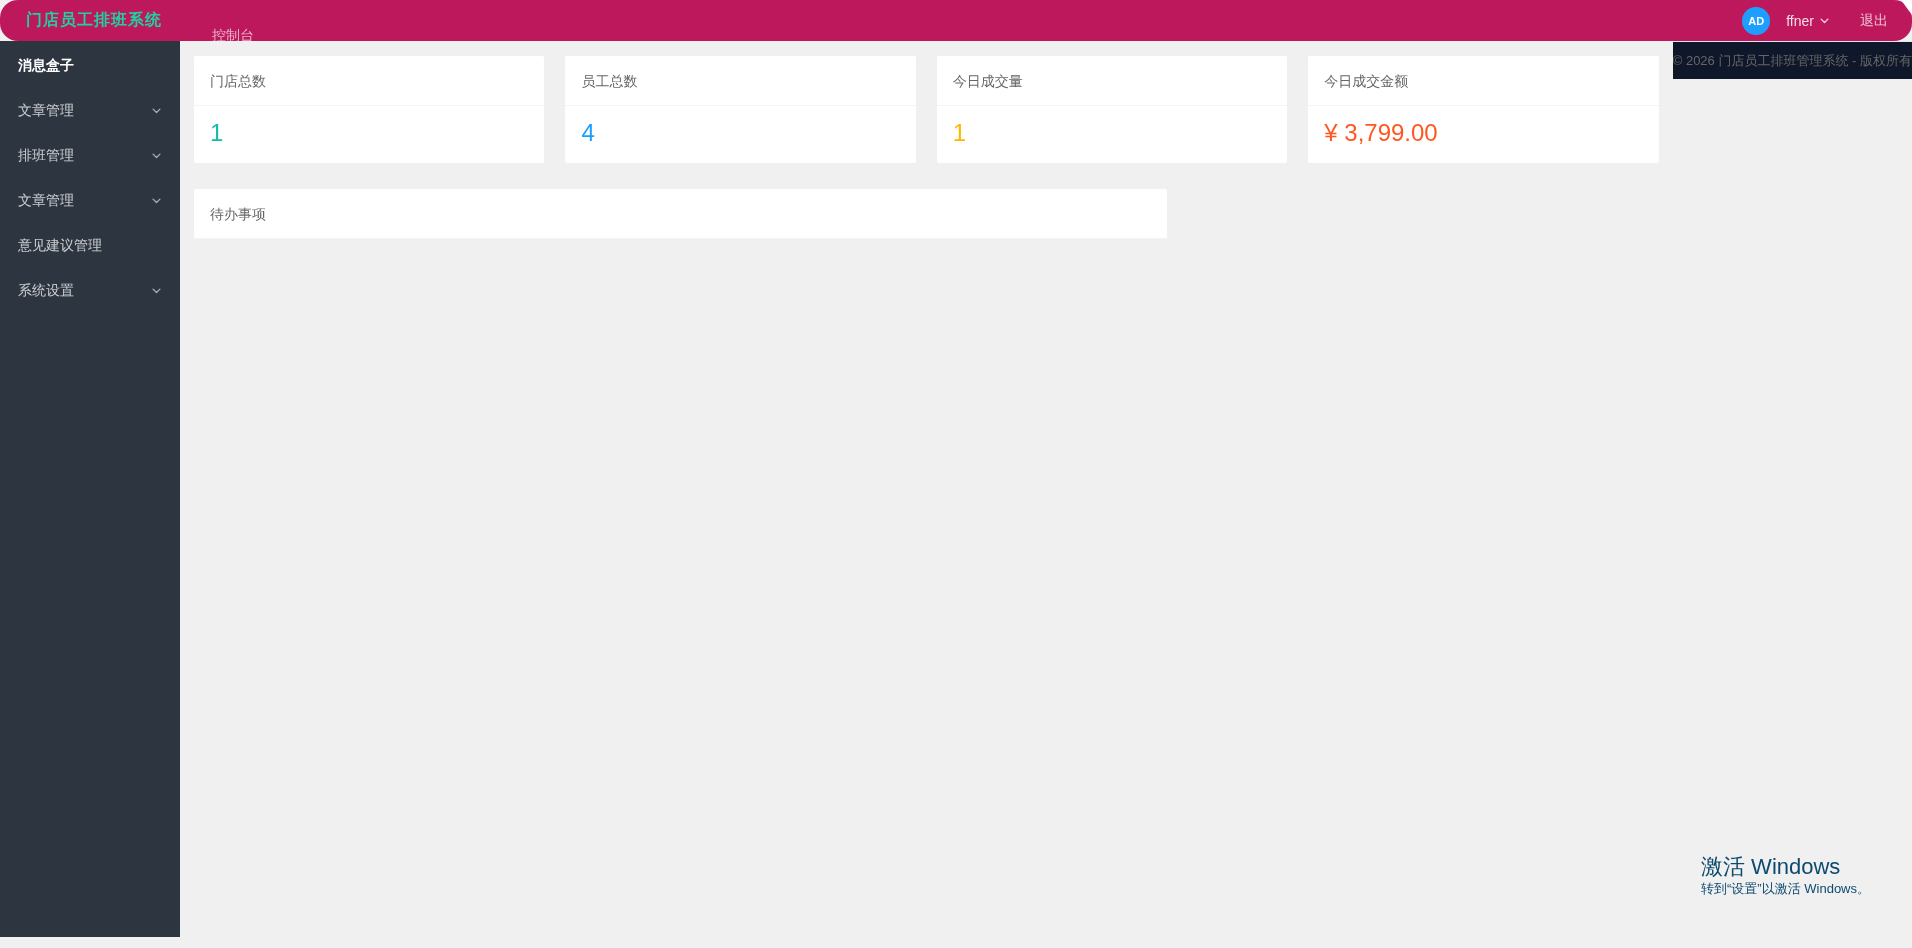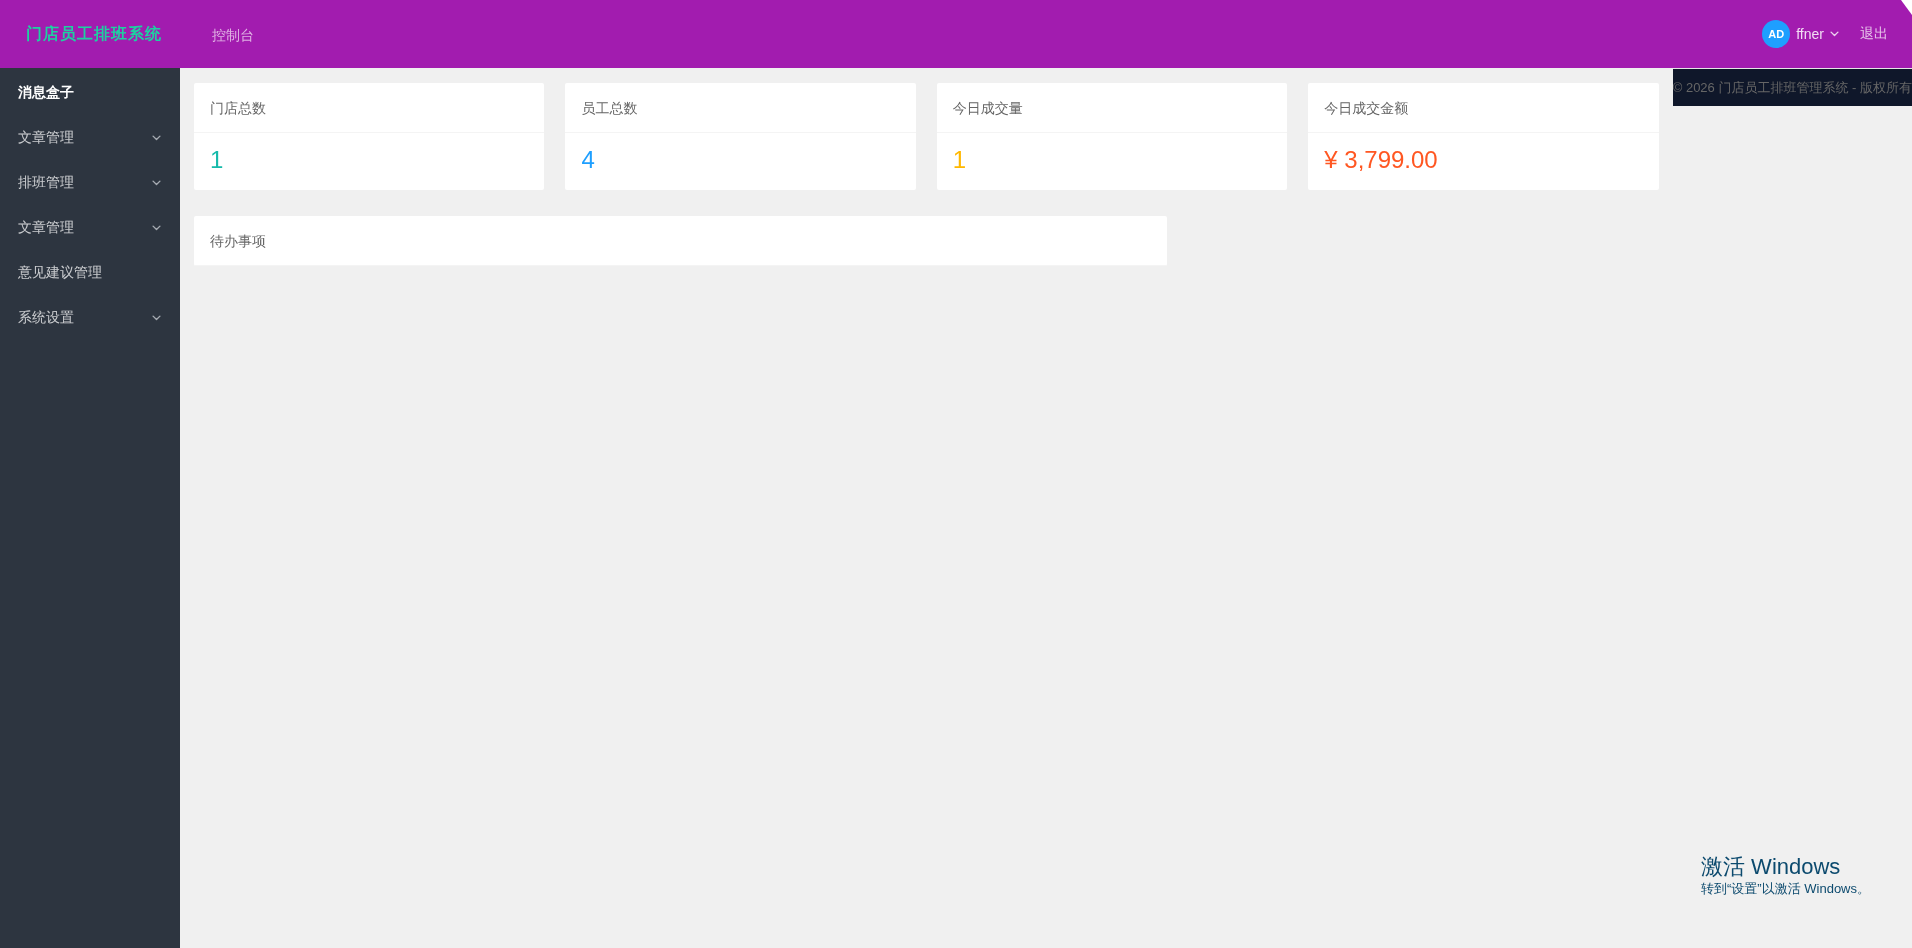--- a/index.html
+++ b/index.html
@@ -4,34 +4,34 @@
 <style>
   * { margin:0; padding:0; box-sizing:border-box; }
   html,body { width:1912px; height:948px; overflow:hidden; }
   body {
     font-family:"Liberation Sans","DejaVu Sans",sans-serif;
     background:#f0f0f0; color:#333; position:relative;
   }
 
   
   .topbar {
-    height:68px; background:#a21caf; display:flex; align-items:center;
-    position:relative; z-index:5;
+    height:41px; background:#be185d; display:flex; align-items:center;
+    position:relative; z-index:5;border-radius:18px;
   }
   .logo {
     width:180px; padding-left:26px; font-size:16px; font-weight:bold;
     color:#1dd1a1; letter-spacing:1px; cursor:pointer; flex:none;
   }
   .top-nav { display:flex; align-items:flex-start; height:100%;margin-top:17px; }
   .top-nav-item {
     padding:0 20px; margin-left:12px; height:52px; line-height:52px;
     font-size:14px; color:rgba(255,255,255,.65); cursor:pointer;
   }
   .top-spacer { flex:1; }
-  .user-area { display:flex; align-items:center; padding-right:24px; }
+  .user-area { display:flex; align-items:center; padding-right:24px; gap:10px; }
   .avatar {
     width:28px; height:28px; border-radius:50%; background:#1E9FFF;
     color:#fff; font-size:11px; font-weight:bold;
     display:flex; align-items:center; justify-content:center; cursor:pointer;
   }
   .username {
     display:flex; align-items:center; gap:5px; color:rgba(255,255,255,.85);
     font-size:14px; cursor:pointer; padding:0 6px;
   }
   .logout { color:rgba(255,255,255,.75); font-size:14px; cursor:pointer; margin-left:14px; }

